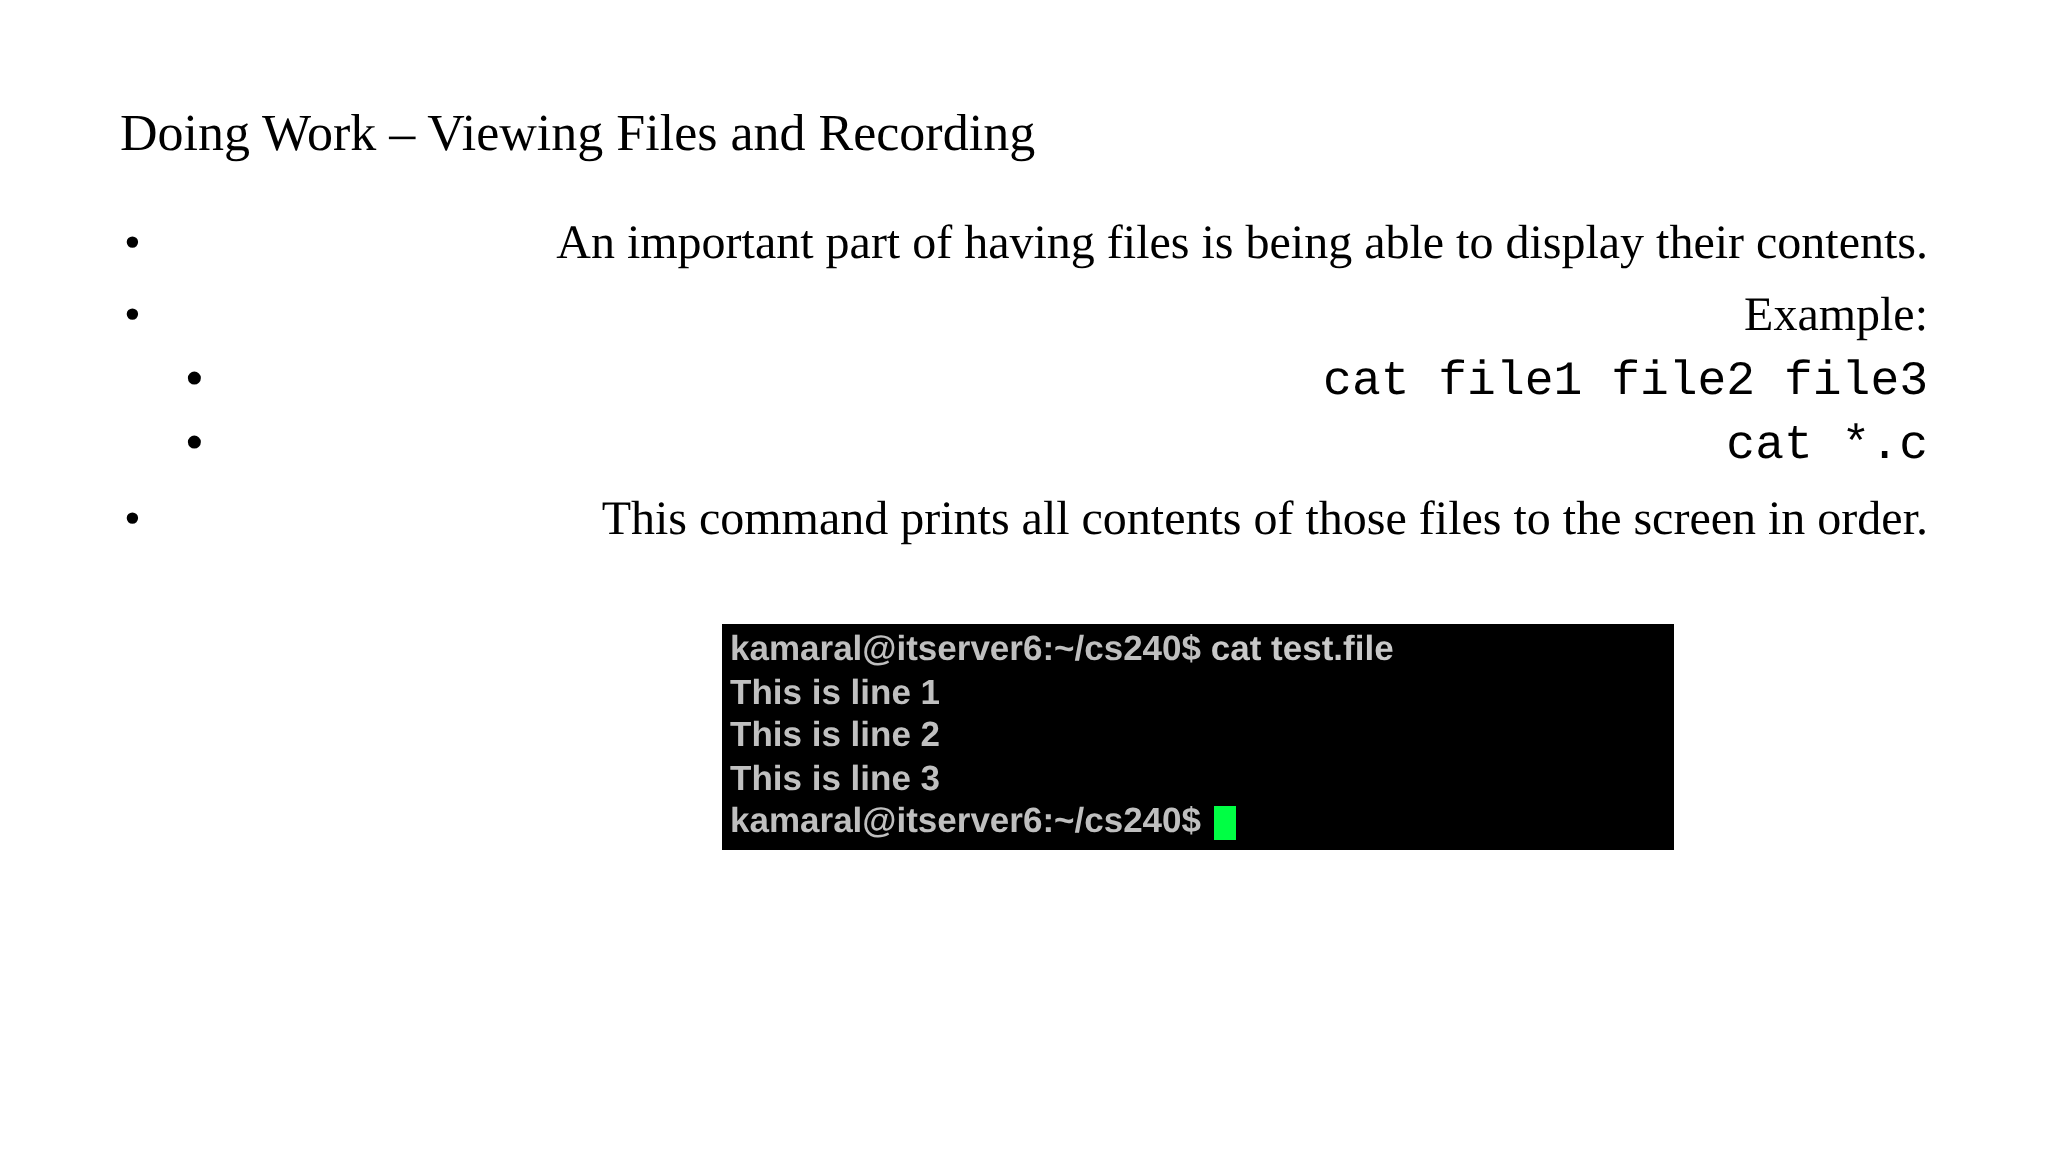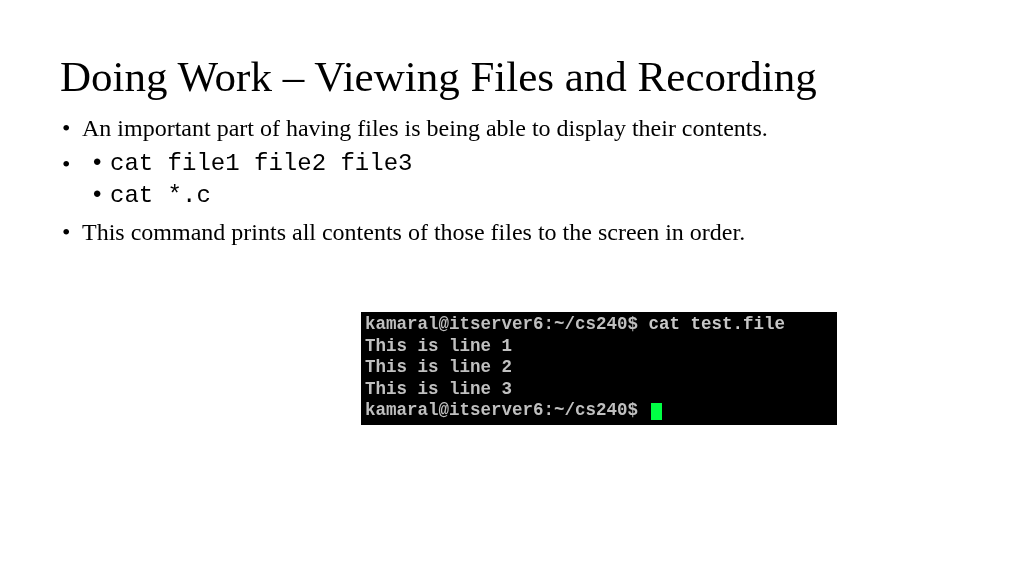--- a/index.html
+++ b/index.html
@@ -6,28 +6,29 @@
     body {
       width: 1024px;
       height: 576px;
       background: #ffffff;
       font-family: "Times New Roman", Times, serif;
       color: #000000;
       padding: 52px 60px 40px 60px;
       position: relative;
     }
     h1 {
-      font-size: 43px;
+      font-size: 26px;
       font-weight: normal;
-      margin-bottom: 12px;
+      margin-bottom: 25px;
     }
     ul.main {
       list-style: none;
       font-size: 24px;
       line-height: 1.25;
+      text-align: right;
     }
     ul.main > li {
       position: relative;
       padding-left: 22px;
       margin-bottom: 6px;
     }
     ul.main > li::before {
       content: "•";
       position: absolute;
       left: 2px;
@@ -51,21 +52,21 @@
     }
     .mono {
       font-family: "Courier New", Courier, monospace;
     }
     .terminal {
       position: absolute;
       left: 361px;
       top: 312px;
       width: 476px;
       background: #000000;
-      font-family: Liberation Mono, monospace;
+      font-family: Liberation Sans, sans-serif;
       font-size: 17.5px;
       font-weight: bold;
       line-height: 1.23;
       padding: 2px 4px 3px 4px;
       white-space: pre;
     }
     .term-user { color: #bfbfbf; }
     .term-path { color: #bfbfbf; }
     .term-dollar { color: #bfbfbf; }
     .term-cmd { color: #c8c8c8; }
@@ -80,20 +81,21 @@
     }
   </style>
 </head>
 <body>
 
 <h1>Doing Work – Viewing Files and Recording</h1>
 
 <ul class="main">
   <li>An important part of having files is being able to display their contents.</li>
   <li>
+    <span>Example:</span>
     <ul class="sub">
       <li class="mono">cat file1 file2 file3</li>
       <li class="mono">cat *.c</li>
     </ul>
   </li>
   <li>This command prints all contents of those files to the screen in order.</li>
 </ul>
 
 <div class="terminal"><span class="term-user">kamaral@itserver6</span><span class="term-path">:~/cs240</span><span class="term-dollar">$ </span><span class="term-cmd">cat test.file</span>
 <span class="term-out">This is line 1</span>

